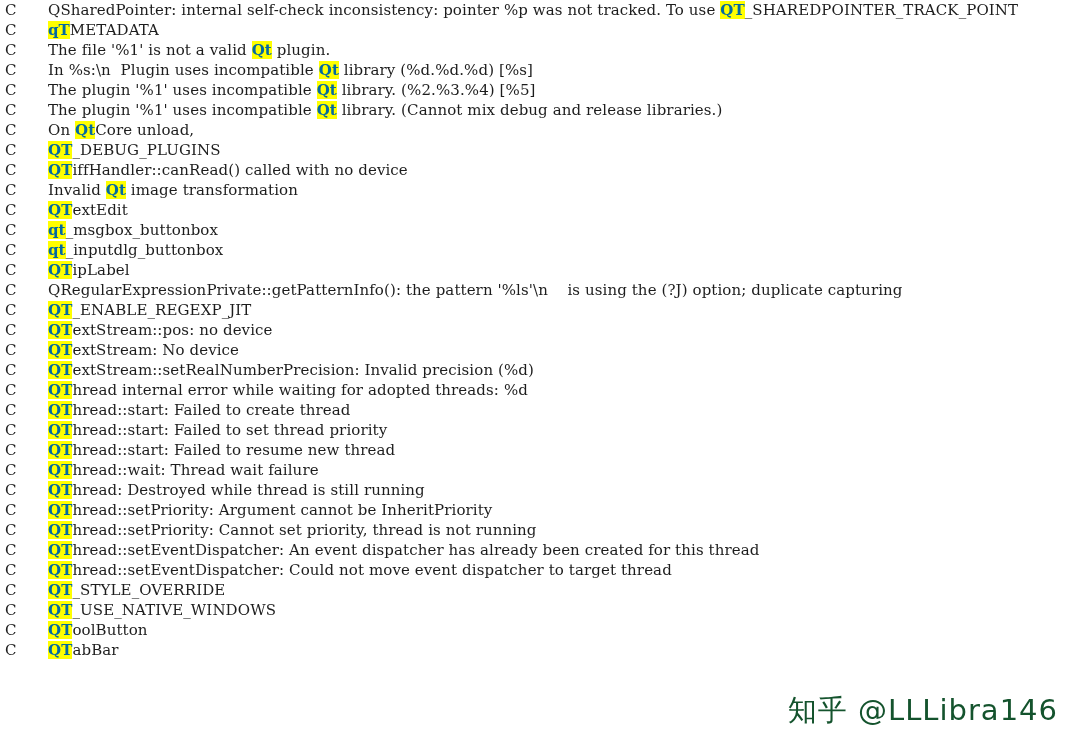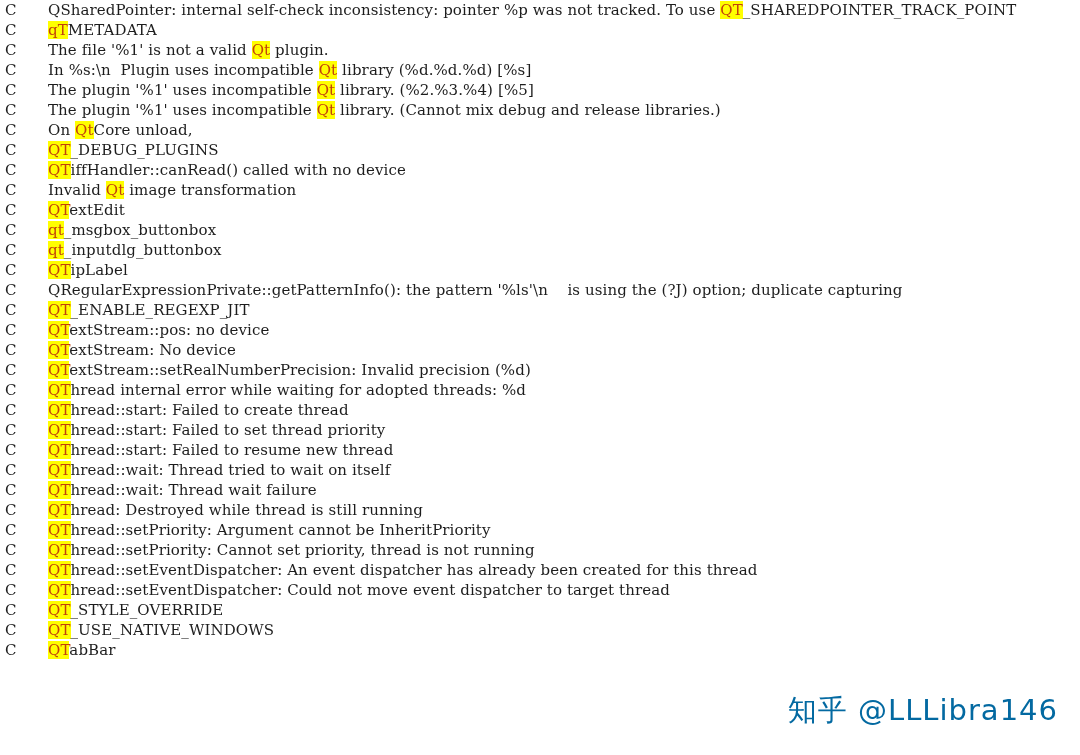--- a/index.html
+++ b/index.html
@@ -47,30 +47,31 @@
 
   .txt {
     display: inline-block;
     vertical-align: top;
     font-size: 15px;
     color: #1d1d1d;
   }
 
   .hl {
     background: #ffff00;
-    color: #c2410c;
+    color: #0369a1;
+    font-weight: bold;
   }
 
   #watermark {
     position: absolute;
     right: 22px;
     bottom: 24px;
     font-family: "DejaVu Sans", "Liberation Sans", sans-serif;
     font-size: 29px;
-    color: #0369a1;
+    color: #14532d;
     letter-spacing: 1px;
     white-space: nowrap;
     user-select: none;
   }
 </style>
 </head>
 <body>
 
 <div id="listing">
     <div class="row"><span class="lang">C</span><span class="txt">QSharedPointer: internal self-check inconsistency: pointer %p was not tracked. To use <span class="hl">QT</span>_SHAREDPOINTER_TRACK_POINT</span></div>
@@ -89,25 +90,25 @@
     <div class="row"><span class="lang">C</span><span class="txt"><span class="hl">QT</span>ipLabel</span></div>
     <div class="row"><span class="lang">C</span><span class="txt">QRegularExpressionPrivate::getPatternInfo(): the pattern '%ls'\n    is using the (?J) option; duplicate capturing</span></div>
     <div class="row"><span class="lang">C</span><span class="txt"><span class="hl">QT</span>_ENABLE_REGEXP_JIT</span></div>
     <div class="row"><span class="lang">C</span><span class="txt"><span class="hl">QT</span>extStream::pos: no device</span></div>
     <div class="row"><span class="lang">C</span><span class="txt"><span class="hl">QT</span>extStream: No device</span></div>
     <div class="row"><span class="lang">C</span><span class="txt"><span class="hl">QT</span>extStream::setRealNumberPrecision: Invalid precision (%d)</span></div>
     <div class="row"><span class="lang">C</span><span class="txt"><span class="hl">QT</span>hread internal error while waiting for adopted threads: %d</span></div>
     <div class="row"><span class="lang">C</span><span class="txt"><span class="hl">QT</span>hread::start: Failed to create thread</span></div>
     <div class="row"><span class="lang">C</span><span class="txt"><span class="hl">QT</span>hread::start: Failed to set thread priority</span></div>
     <div class="row"><span class="lang">C</span><span class="txt"><span class="hl">QT</span>hread::start: Failed to resume new thread</span></div>
-    <div class="row"><span class="lang">C</span><span class="txt"><span class="hl">QT</span>hread::wait: Thread tried to wait on itself</span></div>
     <div class="row"><span class="lang">C</span><span class="txt"><span class="hl">QT</span>hread::wait: Thread wait failure</span></div>
     <div class="row"><span class="lang">C</span><span class="txt"><span class="hl">QT</span>hread: Destroyed while thread is still running</span></div>
     <div class="row"><span class="lang">C</span><span class="txt"><span class="hl">QT</span>hread::setPriority: Argument cannot be InheritPriority</span></div>
     <div class="row"><span class="lang">C</span><span class="txt"><span class="hl">QT</span>hread::setPriority: Cannot set priority, thread is not running</span></div>
     <div class="row"><span class="lang">C</span><span class="txt"><span class="hl">QT</span>hread::setEventDispatcher: An event dispatcher has already been created for this thread</span></div>
     <div class="row"><span class="lang">C</span><span class="txt"><span class="hl">QT</span>hread::setEventDispatcher: Could not move event dispatcher to target thread</span></div>
     <div class="row"><span class="lang">C</span><span class="txt"><span class="hl">QT</span>_STYLE_OVERRIDE</span></div>
     <div class="row"><span class="lang">C</span><span class="txt"><span class="hl">QT</span>_USE_NATIVE_WINDOWS</span></div>
+    <div class="row"><span class="lang">C</span><span class="txt"><span class="hl">QT</span>oolButton</span></div>
     <div class="row"><span class="lang">C</span><span class="txt"><span class="hl">QT</span>abBar</span></div>
   </div>
 
 <div id="watermark">知乎 @LLLibra146</div>
 
 </body></html>

